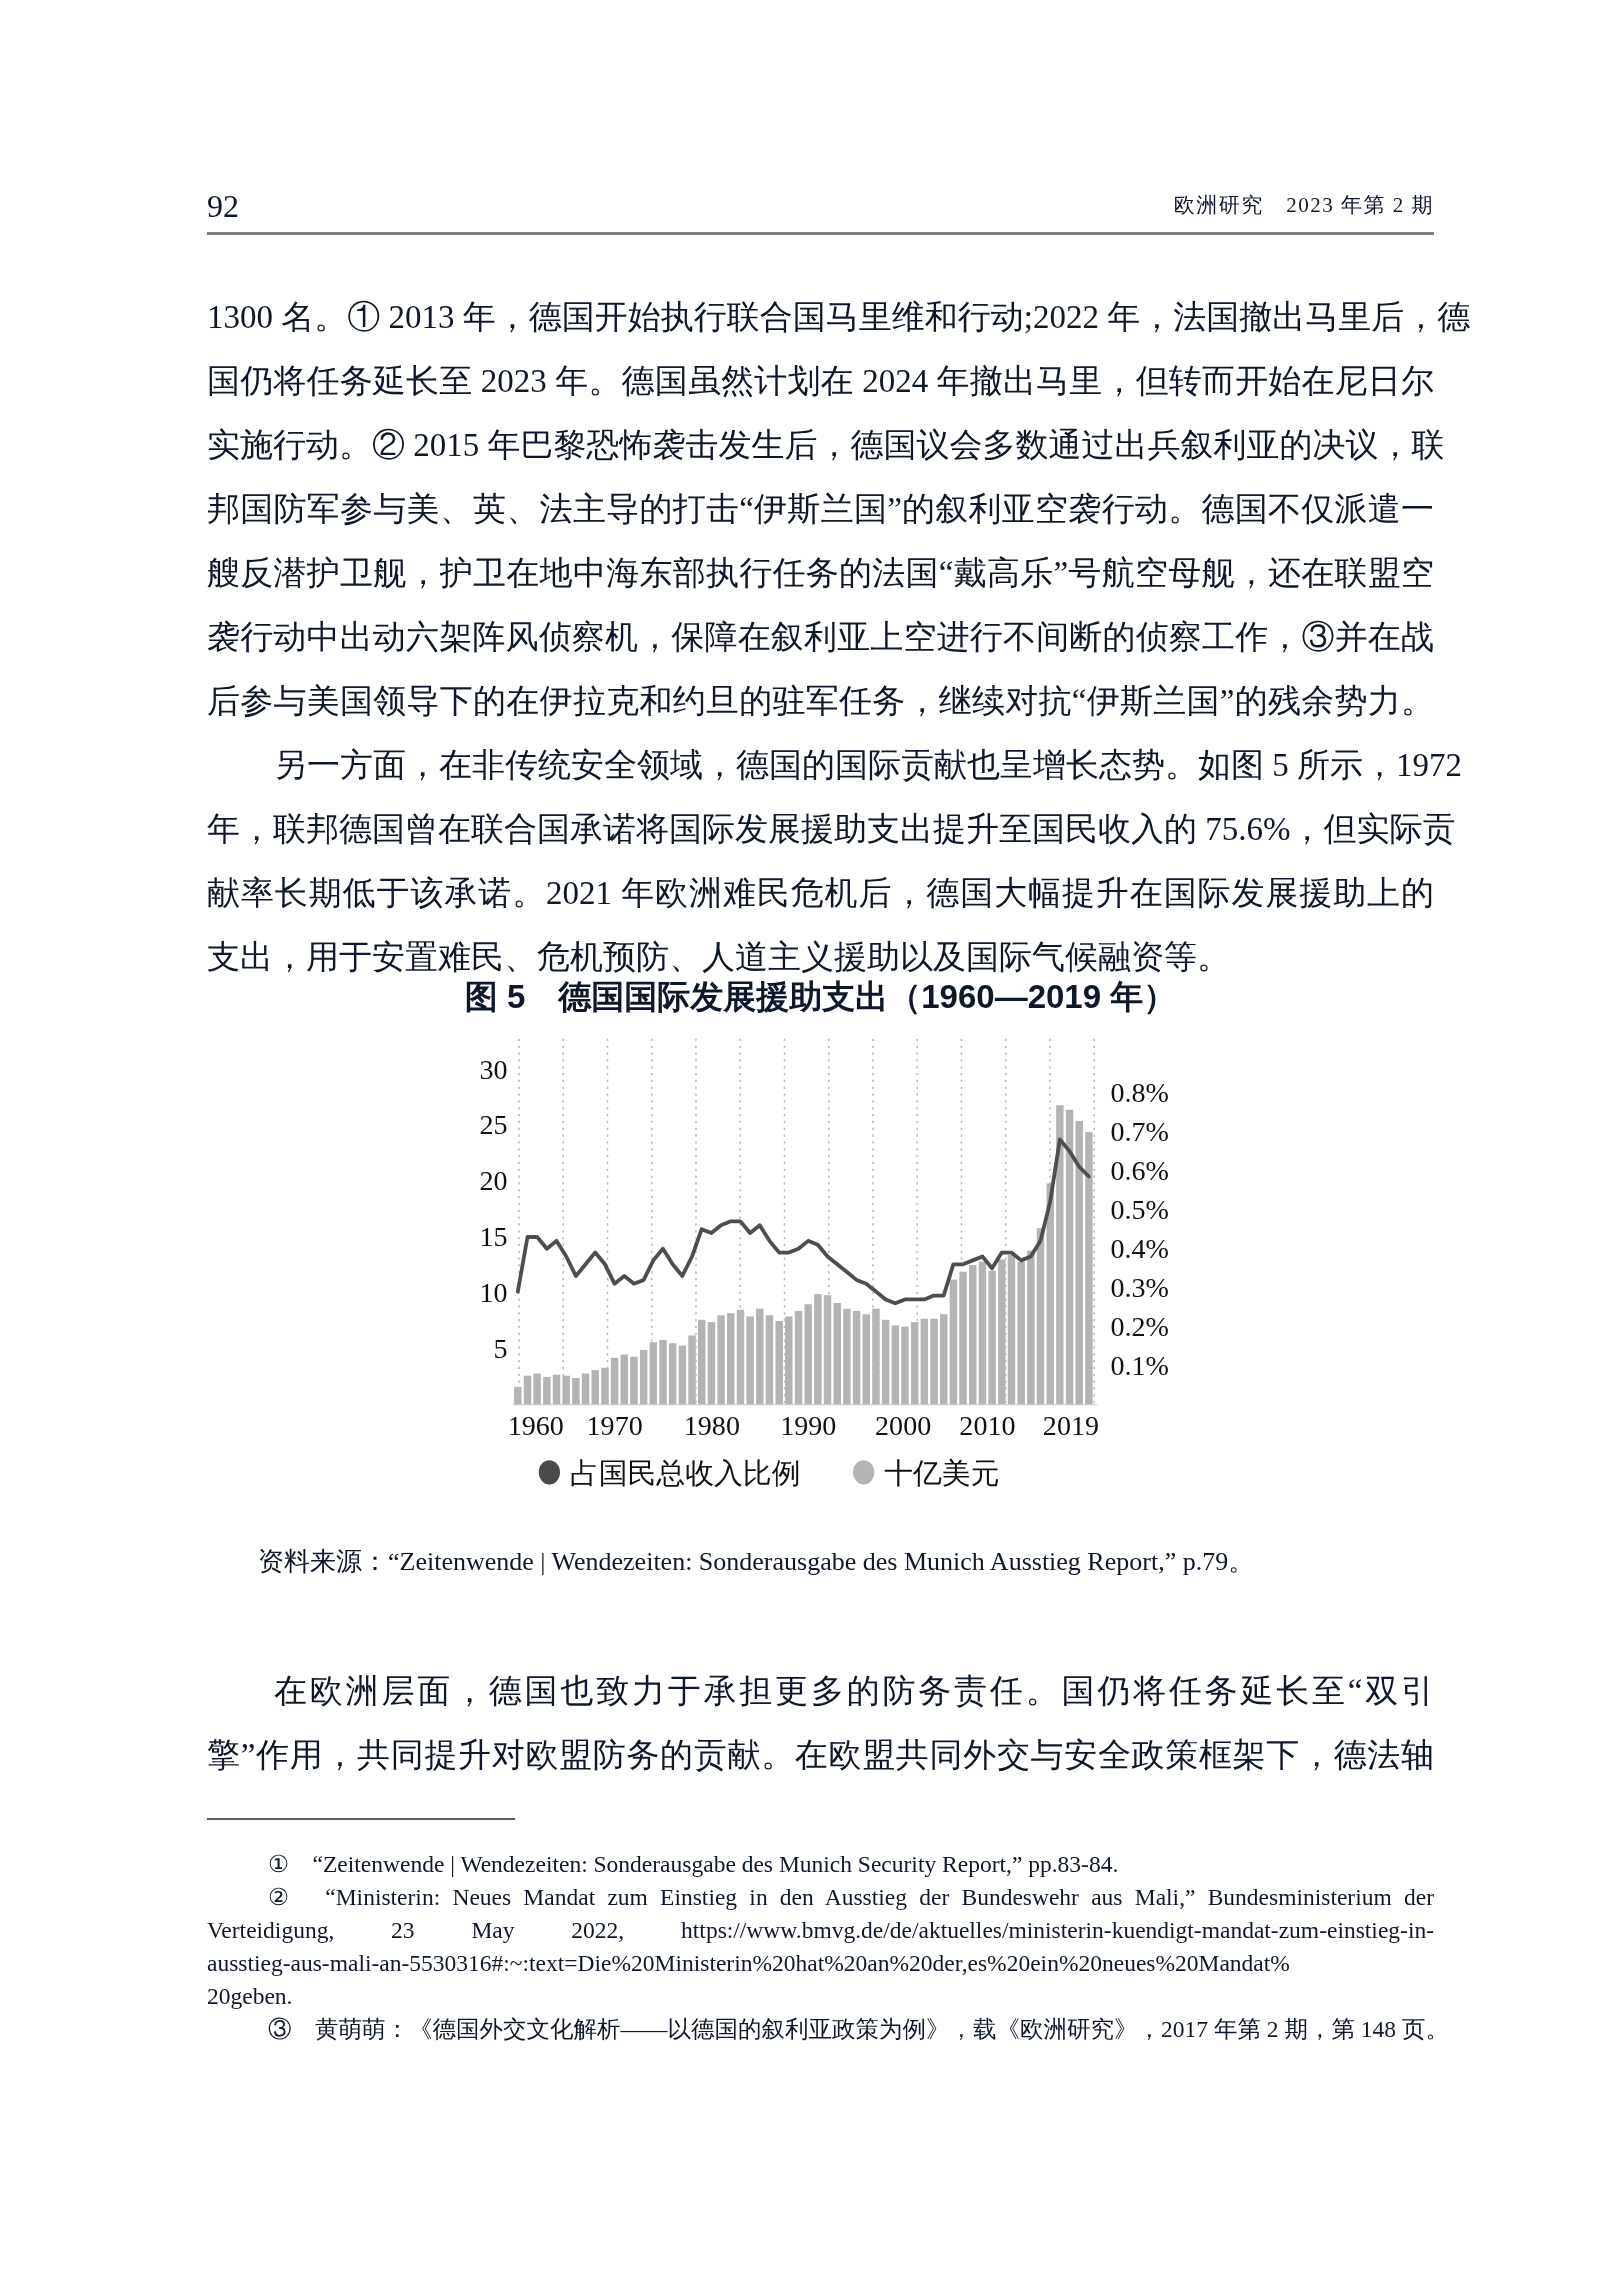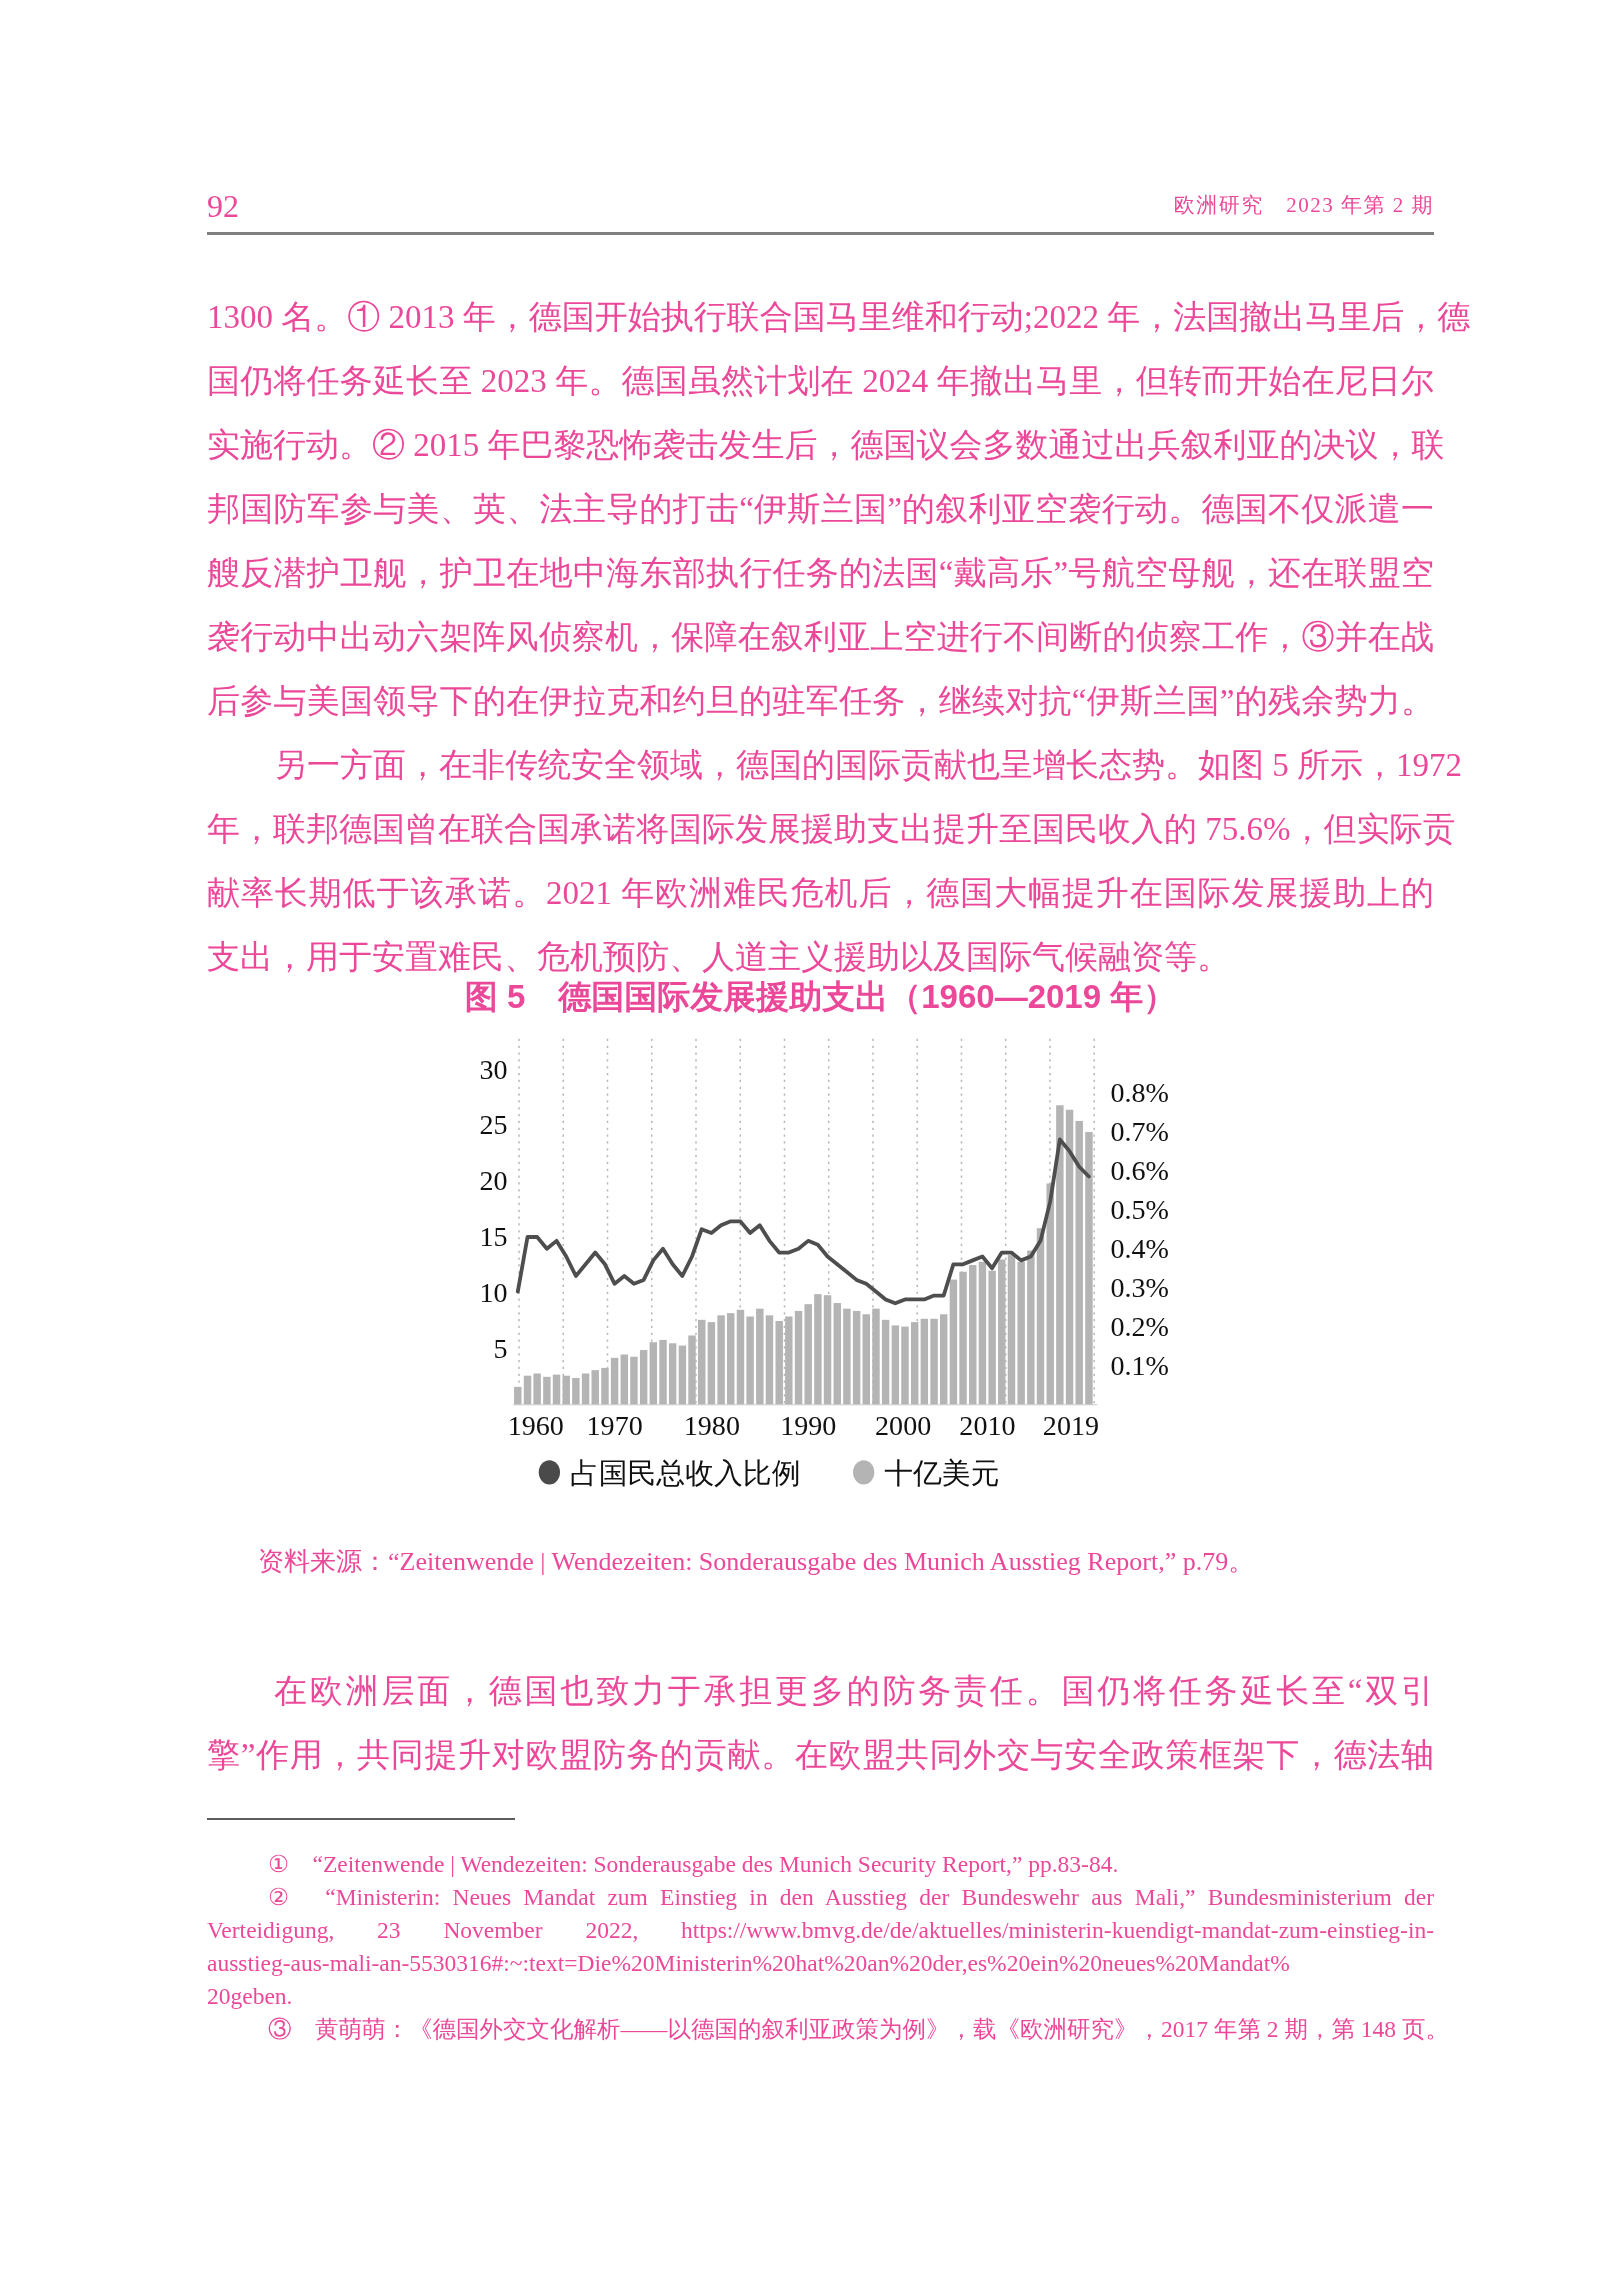--- a/index.html
+++ b/index.html
@@ -1,21 +1,21 @@
 <!DOCTYPE html>
 <html style="font-size:12px"><head>
 <meta charset="utf-8">
 <style>
   html,body{margin:0;padding:0;background:#e8e8e8;}
   .page{
     position:relative;
     width:1623px;height:2295px;
     background:#ffffff;
     font-family:"Liberation Serif","DejaVu Serif",serif;
-    color:#ec4899;
+    color:#0f172a;
     overflow:hidden;
   }
   
   .hdr-num{position:absolute;left:207px;top:188px;font-size:32px;}
   .hdr-journal{position:absolute;right:189px;top:191px;font-size:21px;letter-spacing:1.5px;}
   .hdr-rule{position:absolute;left:207px;top:232px;width:1227px;height:3px;background:#7f7f7f;}
   
   .bodyblock{position:absolute;left:207px;top:285px;width:1227px;}
   .bline{
     height:64px;line-height:64px;font-size:33px;
@@ -182,20 +182,20 @@
 
   <div class="para3block">
     <div class="bline indent">在欧洲层面，德国也致力于承担更多的防务责任。国仍将任务延长至“双引</div>
     <div class="bline">擎”作用，共同提升对欧盟防务的贡献。在欧盟共同外交与安全政策框架下，德法轴</div>
   </div>
 
   <div class="fn-rule"></div>
   <div class="fnblock">
     <div class="fnline findent">①　“Zeitenwende | Wendezeiten: Sonderausgabe des Munich Security Report,” pp.83-84.</div>
     <div class="fnline findent fjust">②　“Ministerin: Neues Mandat zum Einstieg in den Ausstieg der Bundeswehr aus Mali,” Bundesministerium der</div>
-    <div class="fnline fjust">Verteidigung, 23 November 2022, https://www.bmvg.de/de/aktuelles/ministerin-kuendigt-mandat-zum-einstieg-in-</div>
+    <div class="fnline fjust">Verteidigung, 23 May 2022, https://www.bmvg.de/de/aktuelles/ministerin-kuendigt-mandat-zum-einstieg-in-</div>
     <div class="fnline fjust">ausstieg-aus-mali-an-5530316#:~:text=Die%20Ministerin%20hat%20an%20der,es%20ein%20neues%20Mandat%</div>
     <div class="fnline">20geben.</div>
     <div class="fnline findent fjust">③　黄萌萌：《德国外交文化解析——以德国的叙利亚政策为例》，载《欧洲研究》，2017 年第 2 期，第 148 页。</div>
   </div>
 
 </div>
 
 
 </body></html>

